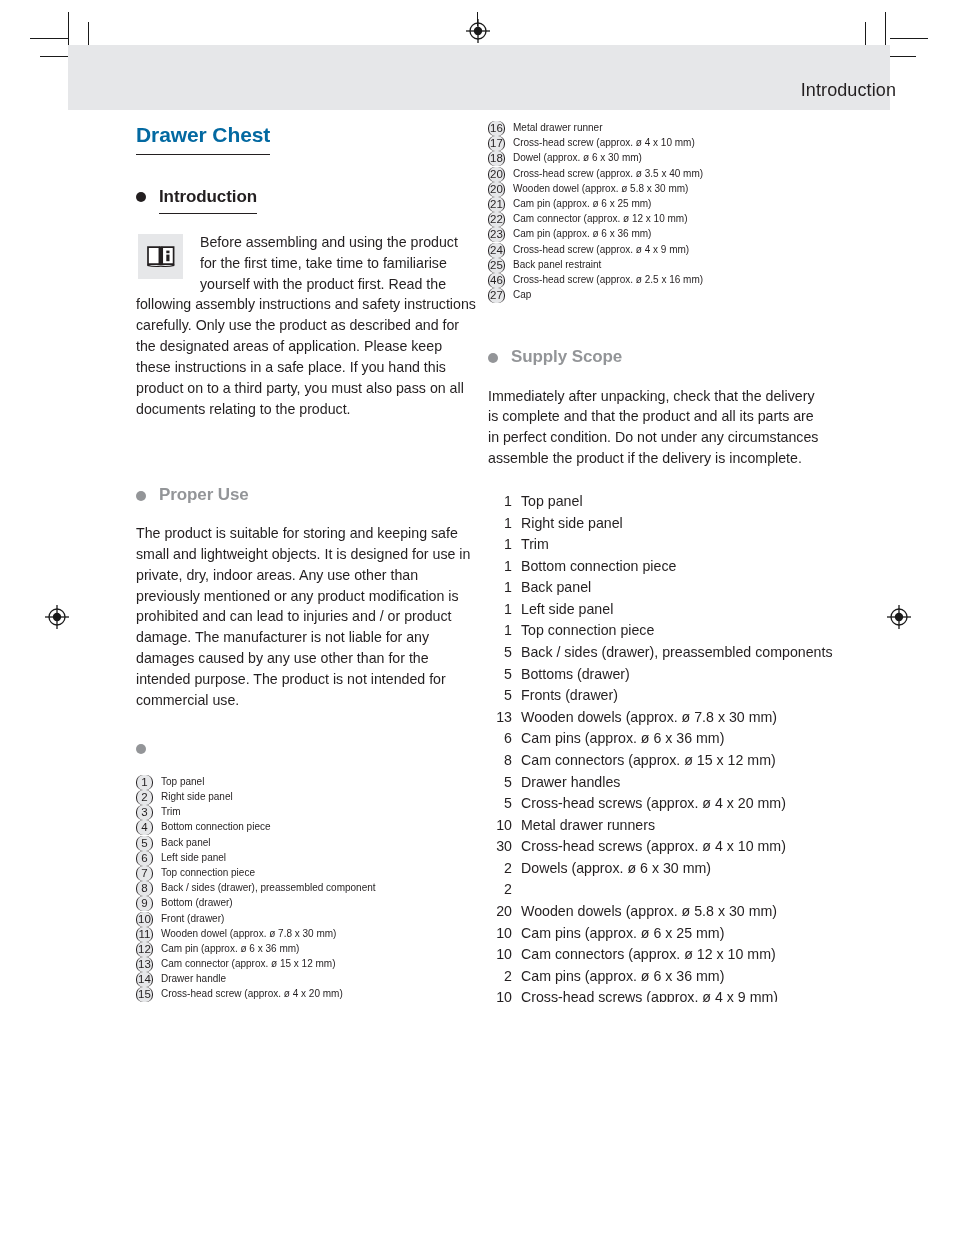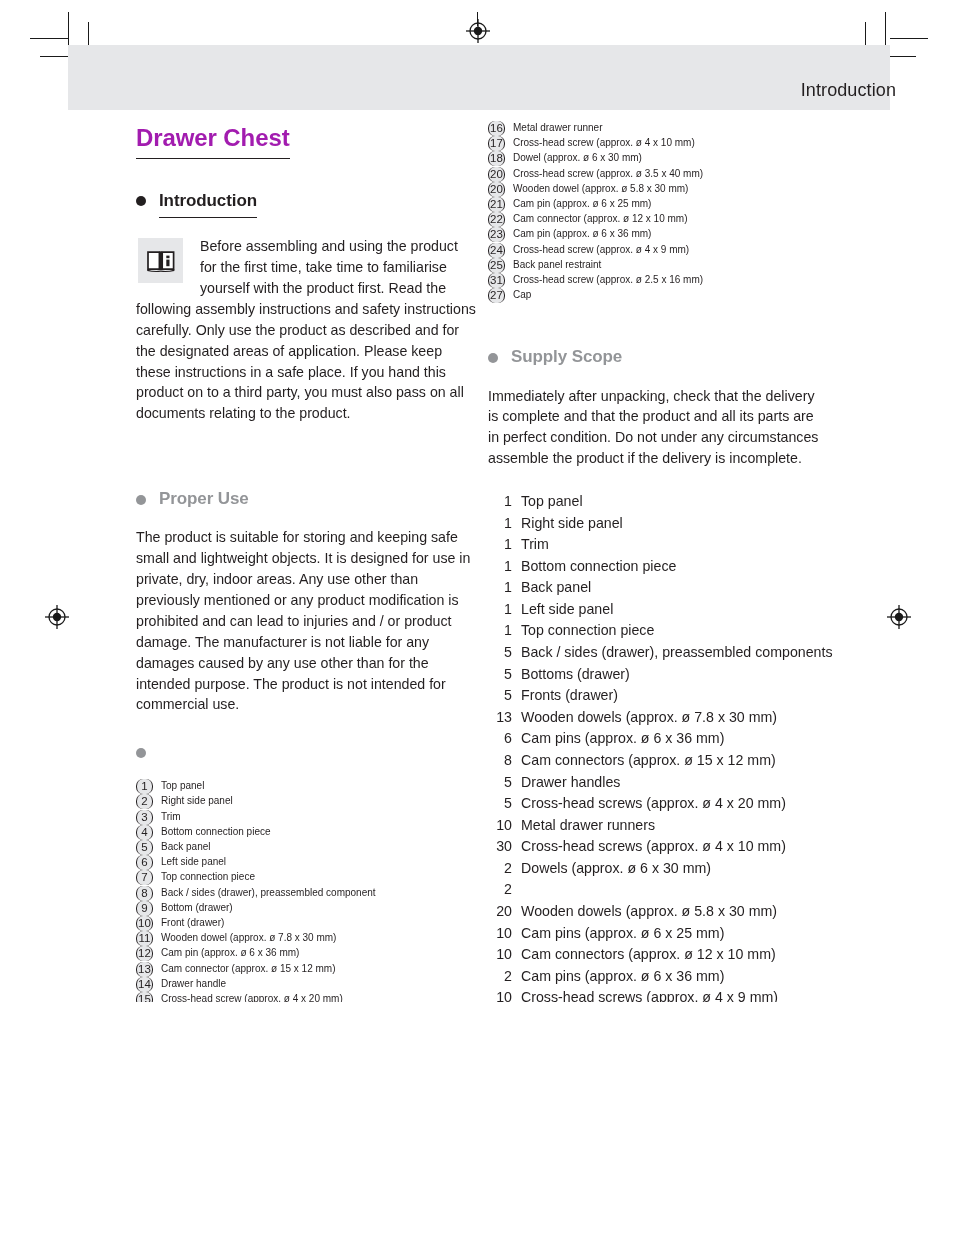--- a/index.html
+++ b/index.html
@@ -119,23 +119,23 @@
     top: 120px;
     width: 340px;
     font-size: 14.2px;
     color: #231f20;
     line-height: 1.47;
   }
   .col-left  { left: 136px; }
   .col-right { left: 488px; }
 
   .doc-title {
-    font-size: 24px;
+    font-size: 21px;
     font-weight: bold;
-    color: #a21caf;
+    color: #0369a1;
     display: inline-block;
     border-bottom: 1.6px solid #231f20;
     padding-bottom: 3px;
     margin: 0 0 30px 0;
     letter-spacing: -0.1px;
   }
 
   .h1-row {
     display: flex;
     align-items: flex-start;
@@ -436,21 +436,21 @@
         </li>
         <li>
           <span class="num-box">24</span>
           <span class="part-label">Cross-head screw (approx. ø 4 x 9 mm)</span>
         </li>
         <li>
           <span class="num-box">25</span>
           <span class="part-label">Back panel restraint</span>
         </li>
         <li>
-          <span class="num-box">31</span>
+          <span class="num-box">46</span>
           <span class="part-label">Cross-head screw (approx. ø 2.5 x 16 mm)</span>
         </li>
         <li>
           <span class="num-box">27</span>
           <span class="part-label">Cap</span>
         </li>
       </ul>
 
     <div class="spacer-22"></div>
     <div class="spacer-22"></div>

